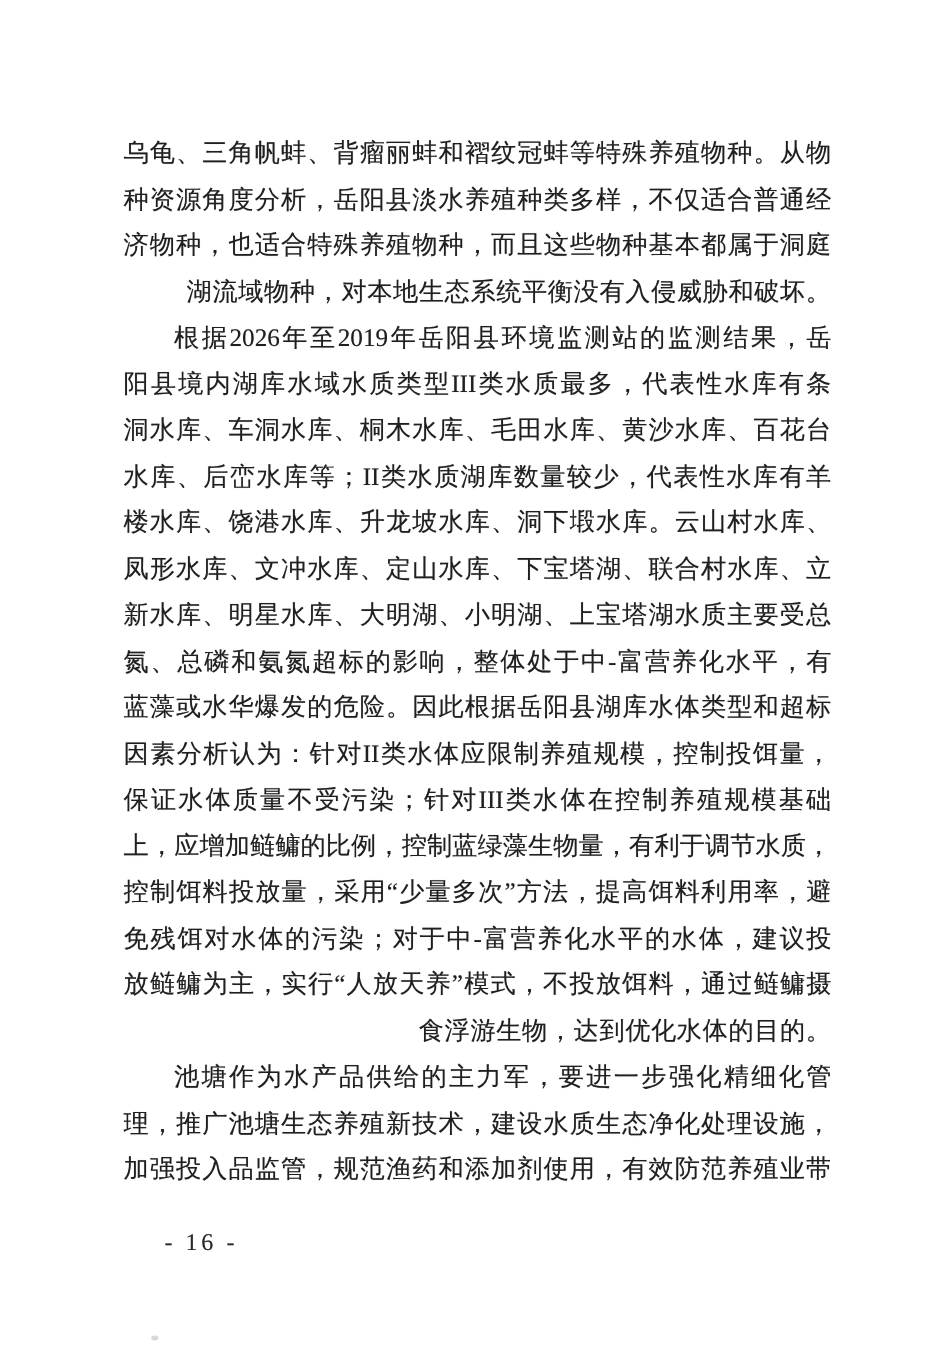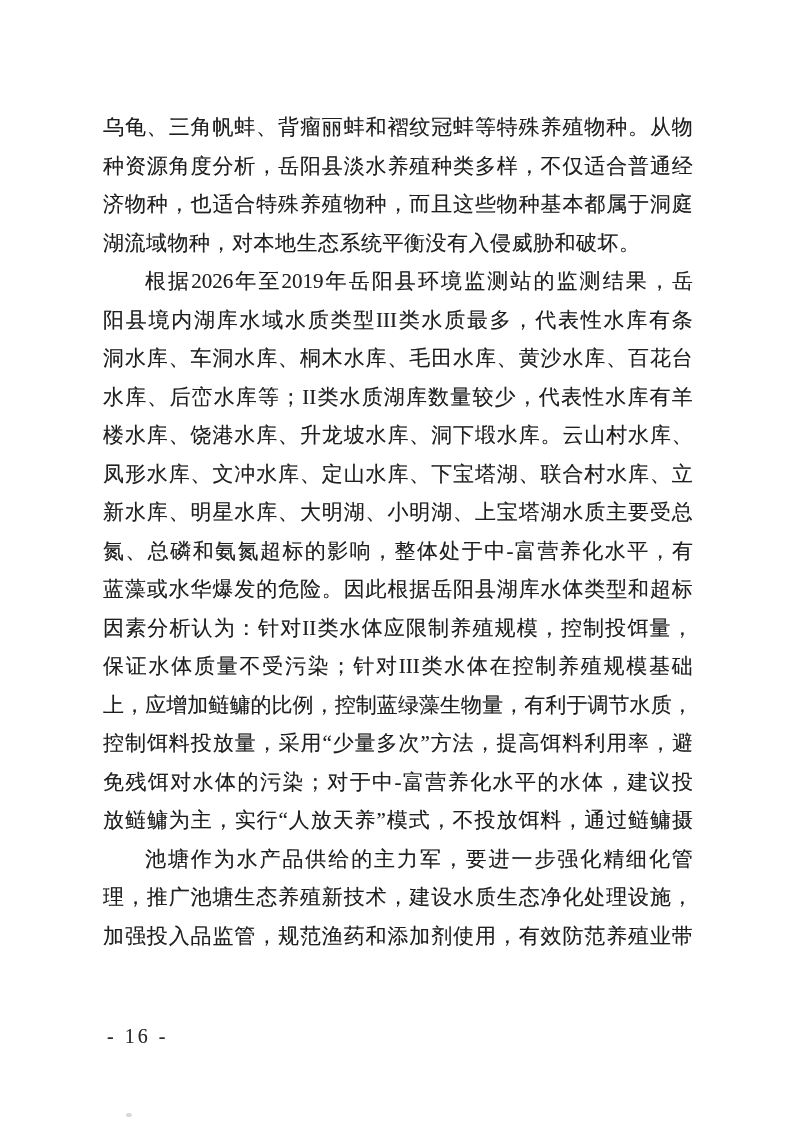--- a/index.html
+++ b/index.html
@@ -38,26 +38,26 @@
     justify-content: space-between;
     align-items: center;
   }
   .line.fill span {
     display: inline-block;
     line-height: 38.5px;
   }
   .line.natural {
     line-height: 38.5px;
     letter-spacing: 0.5px;
-    text-align: left;
+    text-align: right;
   }
   .line.indent { padding-left: 42px; }
   .page-footer {
     position: absolute;
-    left: 107px;
+    left: 137px;
     top: 1025px;
     font-size: 20px;
     color: #2a2a2a;
     letter-spacing: 3px;
     text-shadow: 0 0 0.5px rgba(20,20,20,0.4);
   }
   .scan-speck {
     position: absolute;
     left: 126px;
     top: 1113px;
@@ -588,20 +588,21 @@
           <span>放</span>
           <span>饵</span>
           <span>料</span>
           <span>，</span>
           <span>通</span>
           <span>过</span>
           <span>鲢</span>
           <span>鳙</span>
           <span>摄</span>
         </div>
+        <div class="line natural">食浮游生物，达到优化水体的目的。</div>
       </div>
       <div class="paragraph">
         <div class="line fill indent">
           <span>池</span>
           <span>塘</span>
           <span>作</span>
           <span>为</span>
           <span>水</span>
           <span>产</span>
           <span>品</span>

